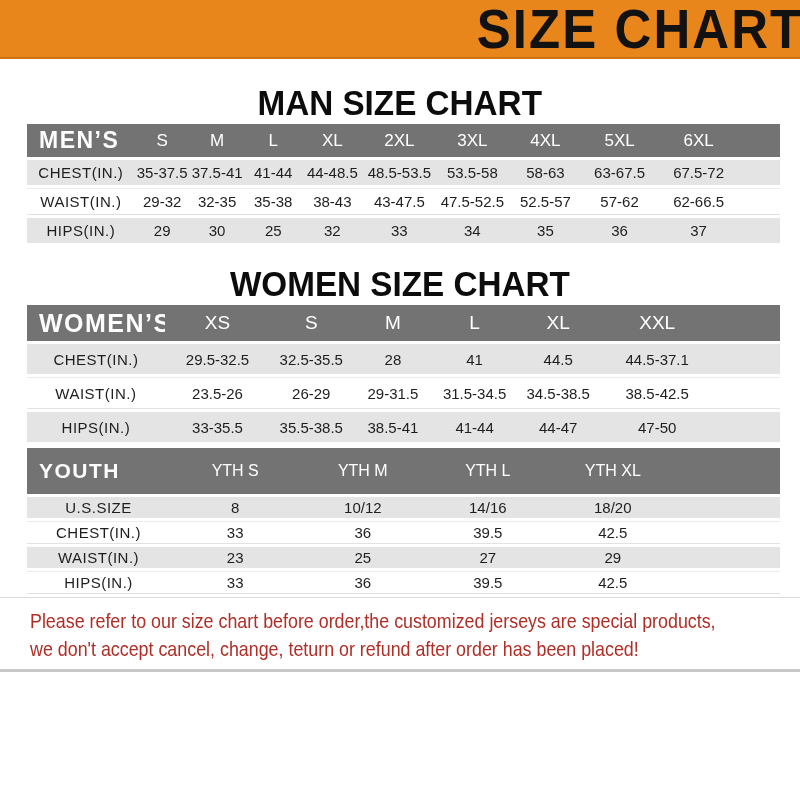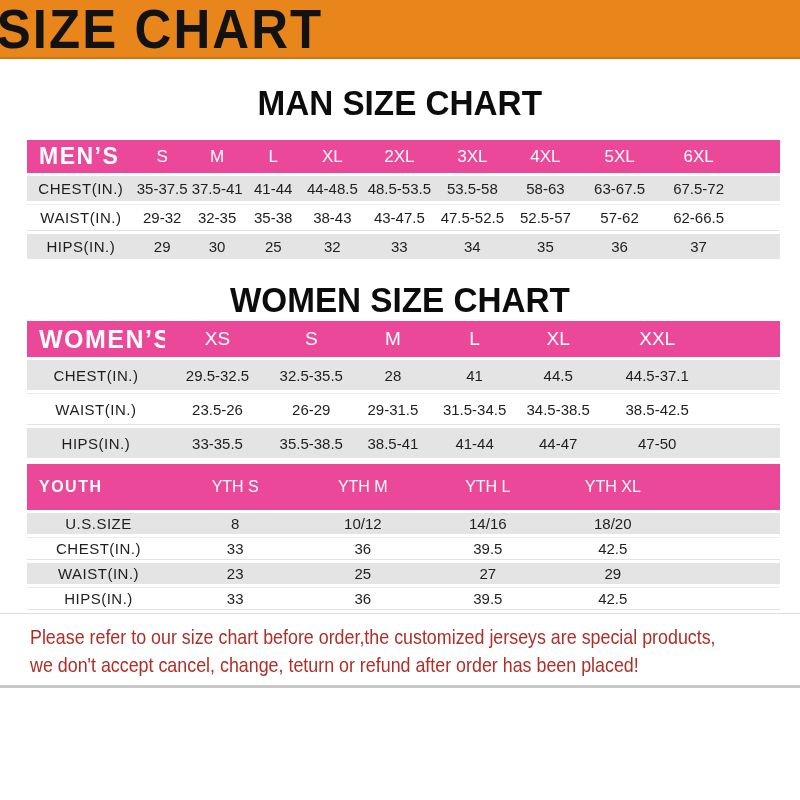--- a/index.html
+++ b/index.html
@@ -8,66 +8,66 @@
     background: #ffffff;
     font-family: "Liberation Sans", sans-serif;
     overflow: hidden;
   }
 
   
   .banner {
     height: 57px;
     background: #e8861c;
     border-bottom: 2px solid #cf7610;
-    display: flex; align-items: center; justify-content: flex-start;
+    display: flex; align-items: center; justify-content: flex-end;
   }
   .banner-title {
     font-size: 50px; font-weight: bold; color: #121212;
     letter-spacing: 2px; line-height: 1;
     transform: scale(1.02, 1.1);
   }
 
   
   .section-heading {
     margin: 0; text-align: center;
     font-weight: bold; color: #0c0c0c;
     font-size: 35px; line-height: 36px;
   }
   .section-heading .condense { display: inline-block; transform: scaleX(0.95); letter-spacing: 0px; }
-  .h-men   { margin-top: 26px; margin-bottom: 16px; }
+  .h-men   { margin-top: 26px; }
   .h-women { margin-top: 20px; margin-bottom: 0; }
   .h-youth { margin-top: 28px; margin-bottom: 0; }
 
   
   .size-table {
     border-collapse: separate; border-spacing: 0 3px;
     margin-left: 27px; width: 753px; table-layout: fixed;
   }
   .size-table th, .size-table td { padding: 0; text-align: center; overflow: hidden; white-space: nowrap; }
-  .bar-row th { background: #ec4899; color: #ffffff; font-weight: normal; }
+  .bar-row th { background: #737373; color: #ffffff; font-weight: normal; }
   .bar-row th.tbl-label {
     text-align: left; padding-left: 12px;
     font-weight: bold; letter-spacing: 1.5px; color: #fdfdfd;
   }
   .row-gray td { background: #e4e4e4; }
   .row-white td { background: #ffffff; border-top: 1px solid #ececec; border-bottom: 1px solid #e2e2e2; }
   .size-table td { color: #1e1e1e; }
   td.row-label { letter-spacing: 0.5px; }
 
   
   .t0 .bar-row th { height: 33px; font-size: 17px; }
   .t0 .bar-row th.tbl-label { font-size: 23px; }
   .t0 tbody td { height: 25px; font-size: 15px; }
 
   .t1 .bar-row th { height: 36px; font-size: 19px; margin-left: 37px; }
   .t1 .bar-row th.tbl-label { font-size: 25px; }
   .t1 tbody td { height: 30px; font-size: 15px; }
 
   .t2 .bar-row th { height: 46px; font-size: 16px; }
-  .t2 .bar-row th.tbl-label { font-size: 16px; }
+  .t2 .bar-row th.tbl-label { font-size: 21px; }
   .t2 tbody td { height: 21px; font-size: 15px; }
 
   
   .note-box {
     margin-top: 0;
     border-top: 1px solid #dcdcdc;
     border-bottom: 3px solid #c8c8c8;
     padding: 9px 0 6px 30px;
     background: #ffffff;
   }

